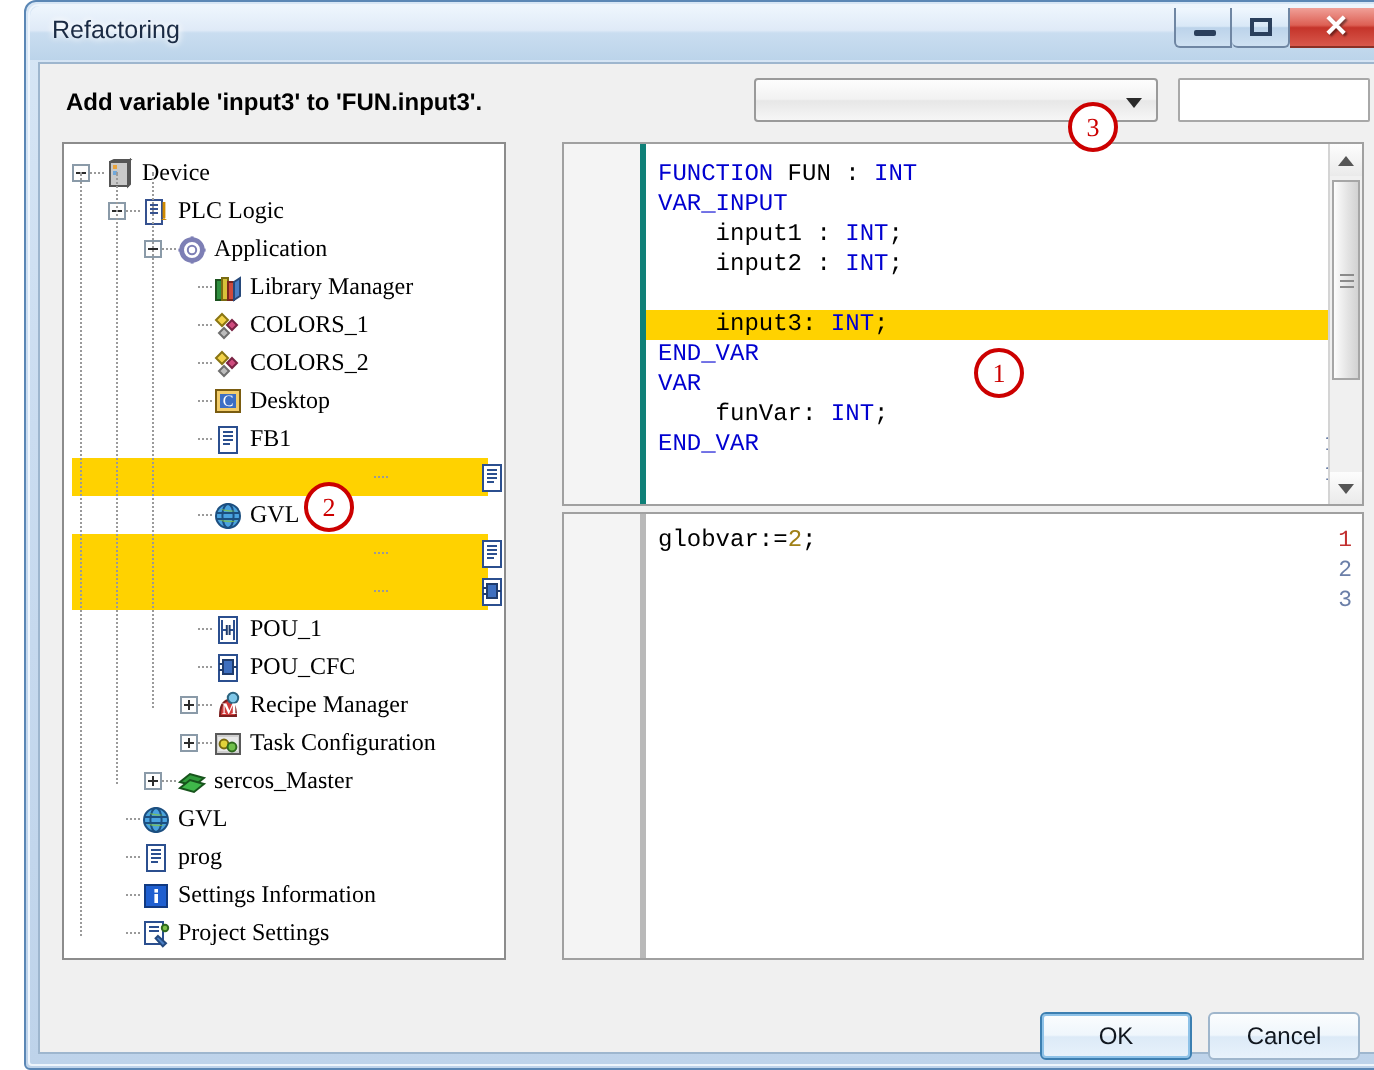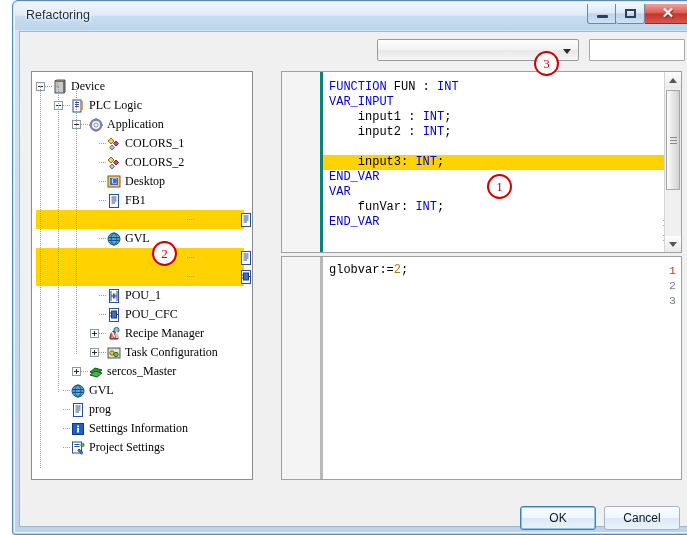--- a/index.html
+++ b/index.html
@@ -385,20 +385,21 @@
       </div>
       <div class="wbtn close">
         <div class="glyph-close">✕</div>
       </div>
     </div>
   </div>
 
   <div class="dialog-body">
 
     <div class="header-row">
+      <div class="header-msg">Add variable 'input3' to 'FUN.input3'.</div>
 
       <div class="combo">
         <div class="combo-arrow"></div>
       </div>
 
       <div class="textfield"></div>
     </div>
 
     <div class="content">
 
@@ -443,20 +444,34 @@
                 <svg width="16" height="16" viewBox="0 0 16 16">
                   <circle cx="8" cy="8" r="5.2" fill="none" stroke="#7d7fb5" stroke-width="2.4"></circle>
                   <circle cx="8" cy="8" r="2.1" fill="#ffffff" stroke="#7d7fb5"></circle>
                   <rect x="7.3" y="1.2" width="1.5" height="2.2" fill="#7d7fb5"></rect>
                   <rect x="7.3" y="12.6" width="1.5" height="2.2" fill="#7d7fb5"></rect>
                   <rect x="1.2" y="7.3" width="2.2" height="1.5" fill="#7d7fb5"></rect>
                   <rect x="12.6" y="7.3" width="2.2" height="1.5" fill="#7d7fb5"></rect>
                 </svg>
               </div>
               <span class="lbl">Application</span>
+            </div>
+            <div class="tnode">
+              <div style="width: 54px; flex: 0 0 auto; height: 1px;"></div>
+              <div class="expander-space"></div>
+              <div class="dots"></div>
+              <div class="ico">
+                <svg width="16" height="16" viewBox="0 0 16 16">
+                  <rect x="2" y="4" width="3" height="10" fill="#2f8f3f" stroke="#1c521f"></rect>
+                  <rect x="5" y="3" width="3" height="11" fill="#d8c23a" stroke="#7a6c12"></rect>
+                  <rect x="8" y="5" width="3" height="9" fill="#cf4b3c" stroke="#7a271d"></rect>
+                  <polygon points="11,5 14,3 14,12 11,14" fill="#4a7ec4" stroke="#27497a"></polygon>
+                </svg>
+              </div>
+              <span class="lbl">Library Manager</span>
             </div>
             <div class="tnode">
               <div style="width: 54px; flex: 0 0 auto; height: 1px;"></div>
               <div class="expander-space"></div>
               <div class="dots"></div>
               <div class="ico">
                 <svg width="16" height="16" viewBox="0 0 16 16">
                   <polygon points="5,2 8,5 5,8 2,5" fill="#f2d24a" stroke="#8a7512"></polygon>
                   <polygon points="10,5 12.5,7.5 10,10 7.5,7.5" fill="#cf4b7e" stroke="#7a2344"></polygon>
                   <polygon points="6,9 8.5,11.5 6,14 3.5,11.5" fill="#bdbdbd" stroke="#6f6f6f"></polygon>

